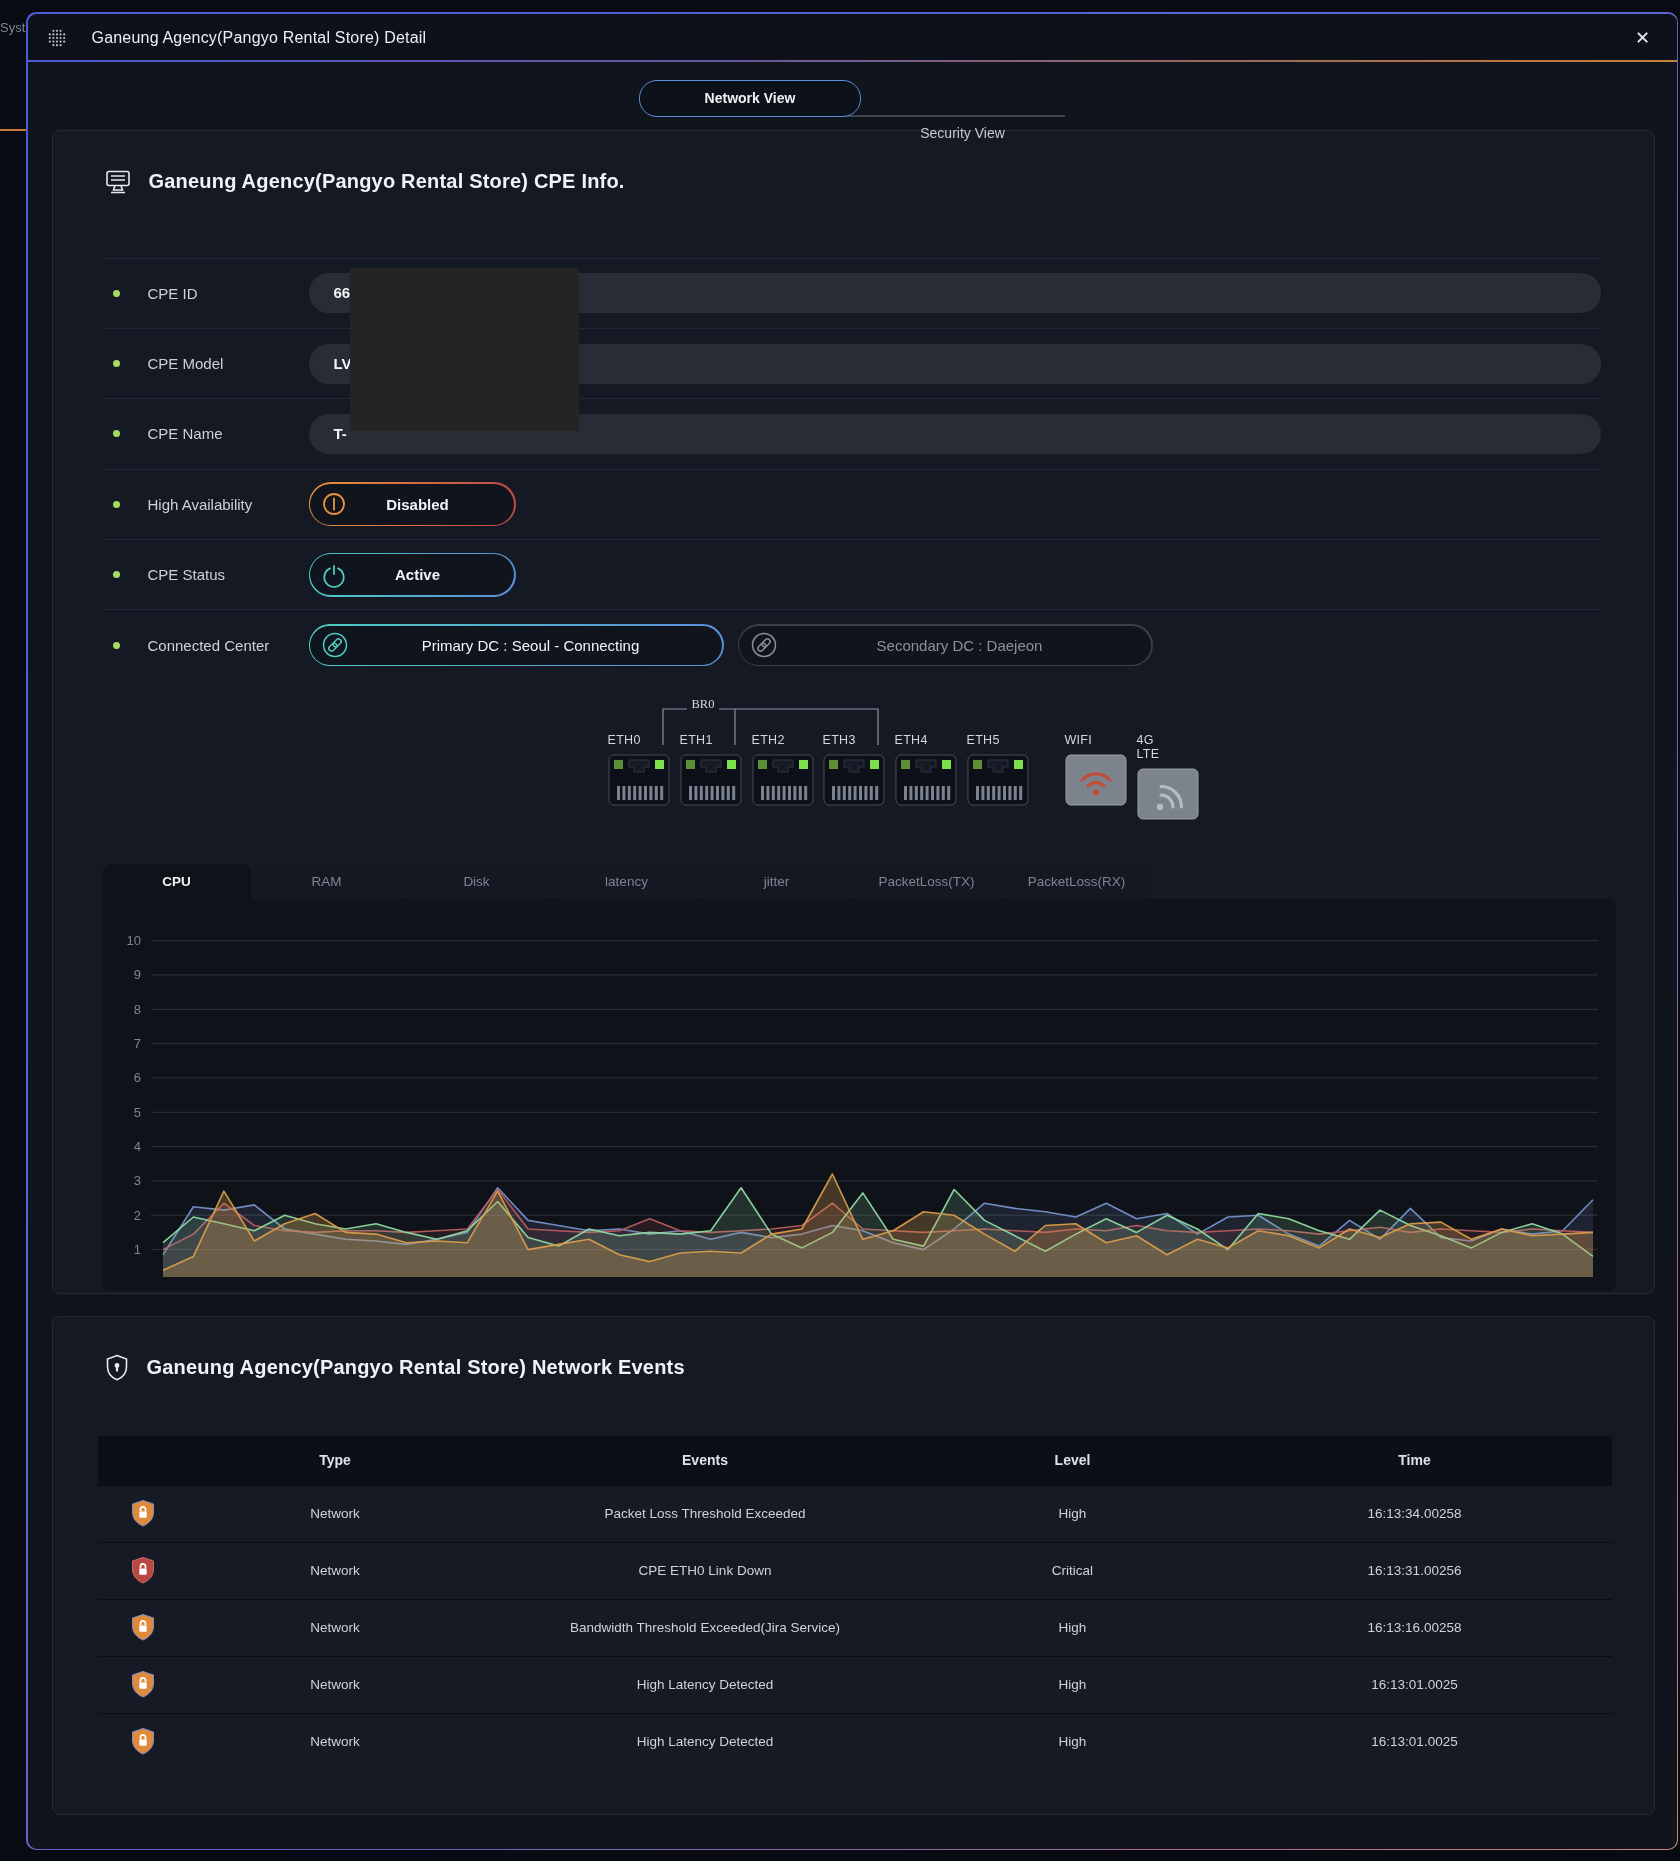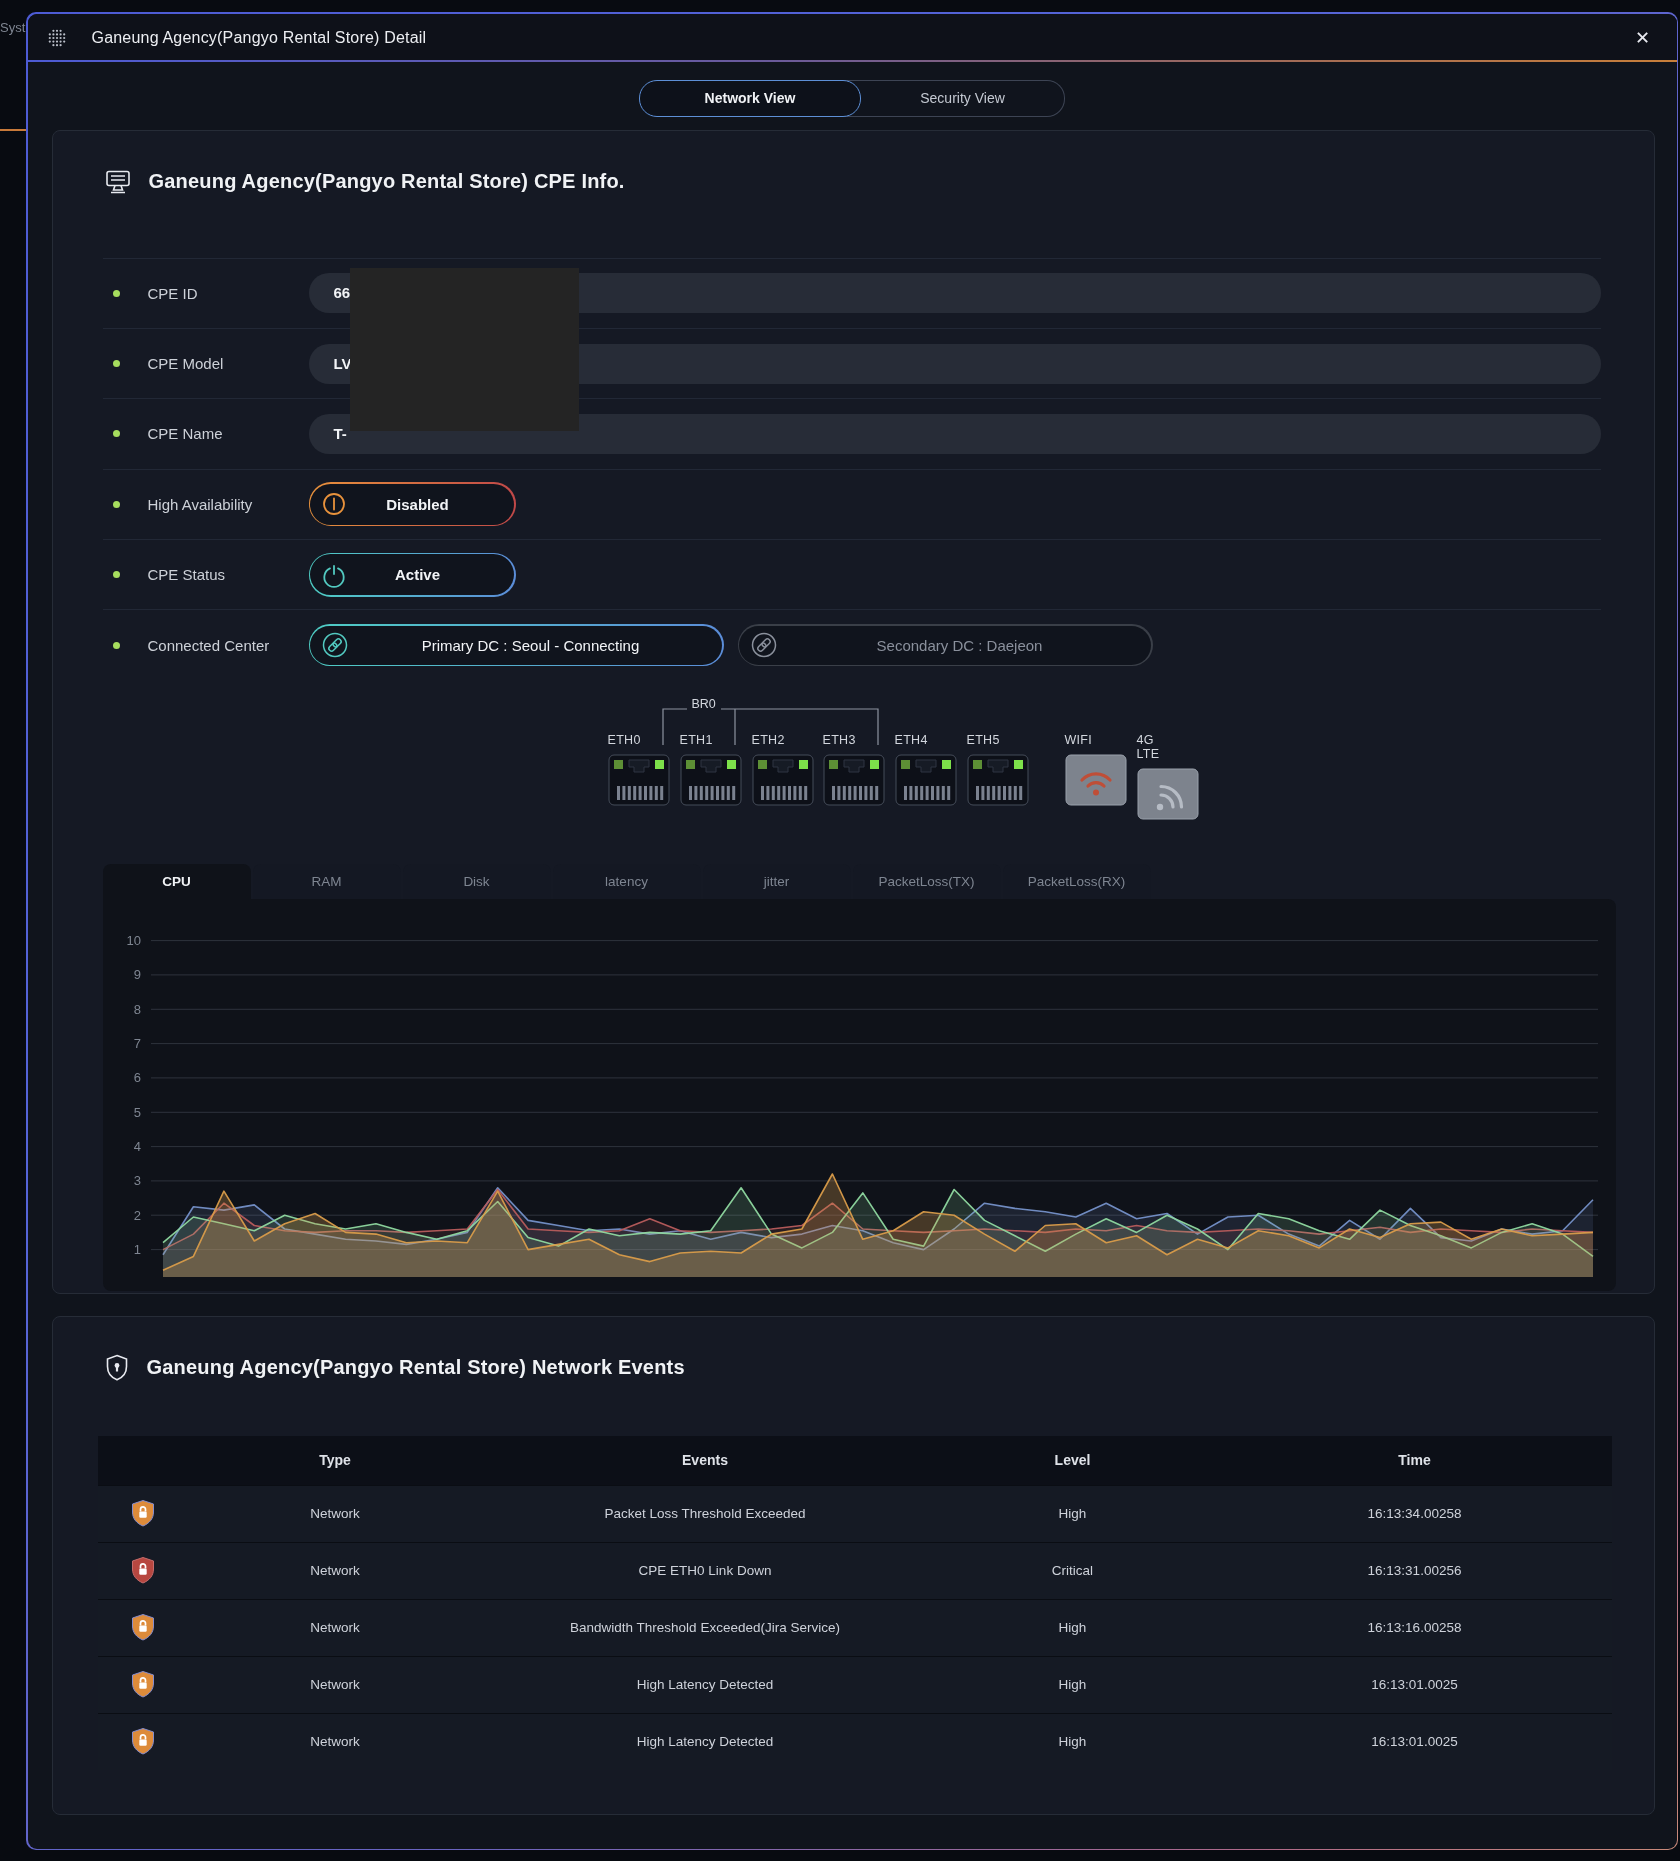--- a/index.html
+++ b/index.html
@@ -17,21 +17,21 @@
   .modal-header { position:absolute; top:0; left:0; right:0; height:48px; background:#0e1119; display:flex; align-items:center; padding:0 20px; }
   .modal-header::after { content:""; position:absolute; left:0; right:0; bottom:0; height:2px;
     background:linear-gradient(to right,#4d5bd4 0%,#6a5a9a 45%,#a06a58 75%,#c87f3a 100%); }
   .modal-title { font-size:16px; color:#eceef2; margin-left:26px; letter-spacing:.2px; }
   .close-btn { position:absolute; right:22px; top:12px; width:24px; height:24px; color:#e8eaf0; font-size:18px; line-height:24px; text-align:center; cursor:pointer; }
 
   
   .view-tabs { position:absolute; top:66px; left:50%; transform:translateX(-50%); display:flex; height:37px; }
   .view-tab { width:222px; text-align:center; line-height:35px; font-size:14px; }
   .view-tab.active { border:1px solid #5d8fd6; border-radius:18px; background:#0d111a; color:#f0f2f5; font-weight:bold; }
-  .view-tab.inactive { border:1px solid #3d4454; border-left:none; border-radius:0 18px 18px 0; background:#10141d; color:#c4c9d2; margin-left:-18px; padding-left:18px; z-index:-1; }
+  .view-tab.inactive { border:1px solid #3d4454; border-left:none; border-radius:0 18px 18px 0; background:#10141d; color:#c4c9d2; margin-left:-18px; padding-left:18px; z-index:-1;margin-top:35px; }
   .view-tabs { z-index:5; }
   .view-tab.inactive { position:relative; z-index:0; }
   .view-tab.active { position:relative; z-index:1; }
 
   
   .panel { position:absolute; left:24px; width:1603px; background:#151924; border:1px solid #262c37; border-radius:8px; }
   .panel-cpe { top:116px; height:1164px; }
   .panel-events { top:1302px; height:499px; }
 
   .panel-heading { display:flex; align-items:center; gap:16px; padding:36px 0 0 50px;font-weight:bold; }
@@ -58,21 +58,21 @@
   .dc-pill { width:100%; height:100%; border-radius:20px; background:#10141d; display:flex; align-items:center; padding-left:10px;gap:19px; }
   .dc-pill .dc-text { flex:1; text-align:center; font-size:15px; padding-right:30px; }
   .dc-pill-frame.primary .dc-text { color:#f2f4f7; }
   .dc-pill-frame.secondary .dc-text { color:#8a909c; }
 
   
   .ports-area { position:absolute; top:552px; left:50px; width:1513px; height:170px; }
   .port-group { position:absolute; width:62px; text-align:center; top:50px;padding-left:48px; }
   .port-label { display:block; font-size:12.5px; color:#d3d7de; margin-bottom:7px; letter-spacing:.3px; }
   .bridge-svg { position:absolute; left:555px; top:22px; }
-  .bridge-label { position:absolute; left:584px; top:14px; background:#151924; padding:0 5px; font-size:12.5px; color:#d3d7de; }
+  .bridge-label { position:absolute; left:584px; top:14px; background:#151924; padding:0 5px; font-size:12.5px; color:#d3d7de;font-family:Liberation Serif, serif; }
 
   
   .chart-card { position:absolute; top:733px; left:50px; width:1513px; }
   .chart-tabs { display:flex; height:35px; }
   .chart-tab { width:148px; margin-right:2px; text-align:center; line-height:35px; font-size:13.5px; color:#7e8591; background:#141823; border-radius:8px 8px 0 0; }
   .chart-tab.active { background:#0f1219; color:#f0f2f5; font-weight:bold; }
   .chart-box { width:1513px; height:392px; background:#0f1219; border-radius:0 8px 8px 8px; }
 
   
   .events-table { position:absolute; top:119px; left:45px; width:1514px; font-size:13.5px; }

